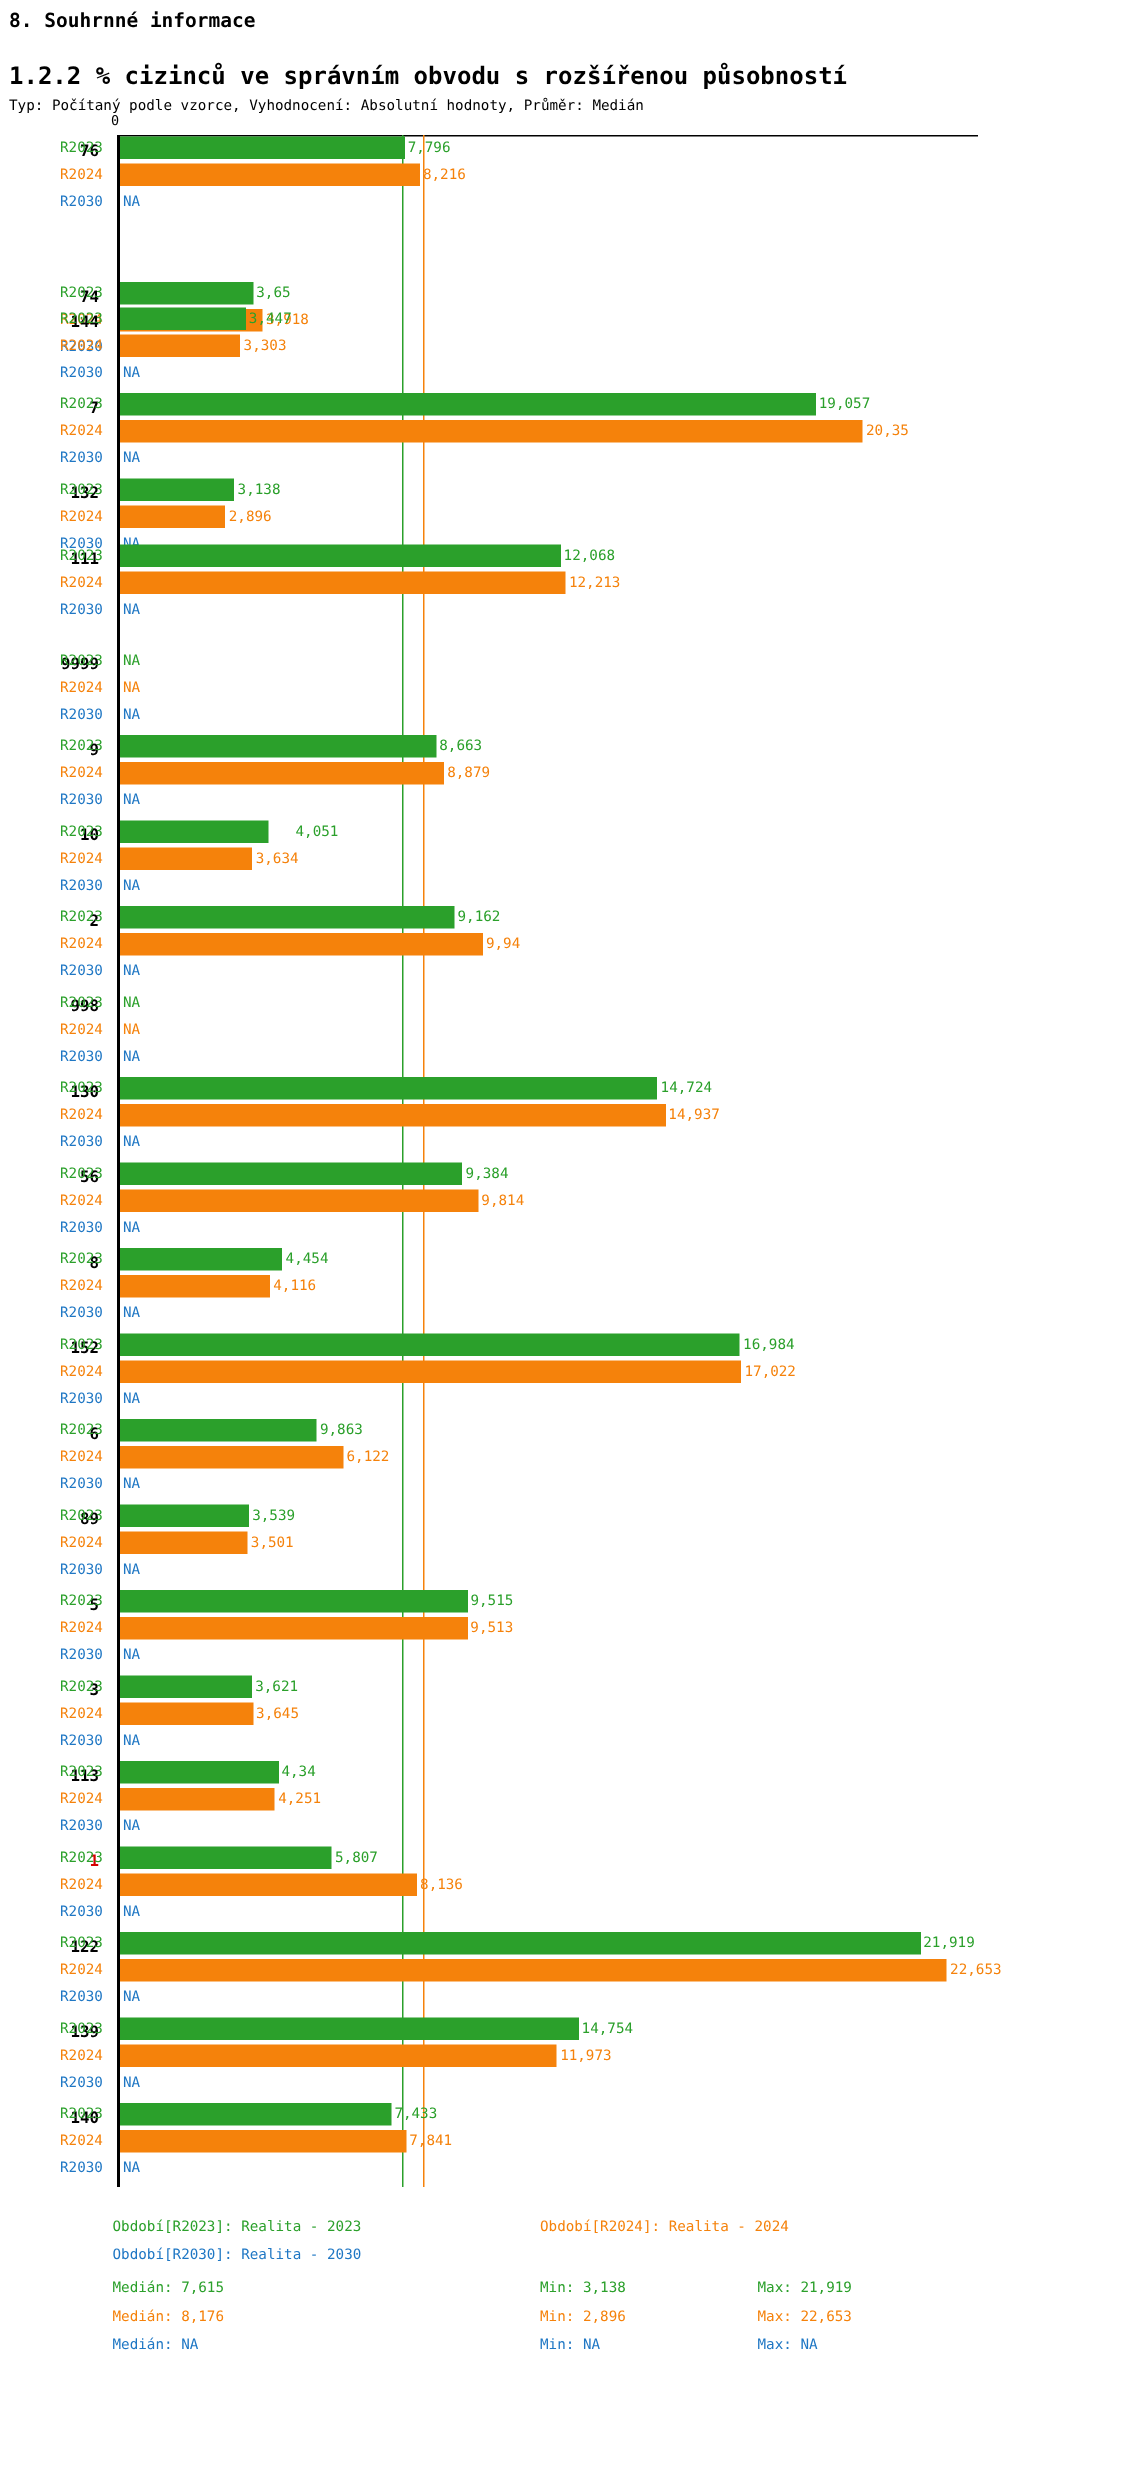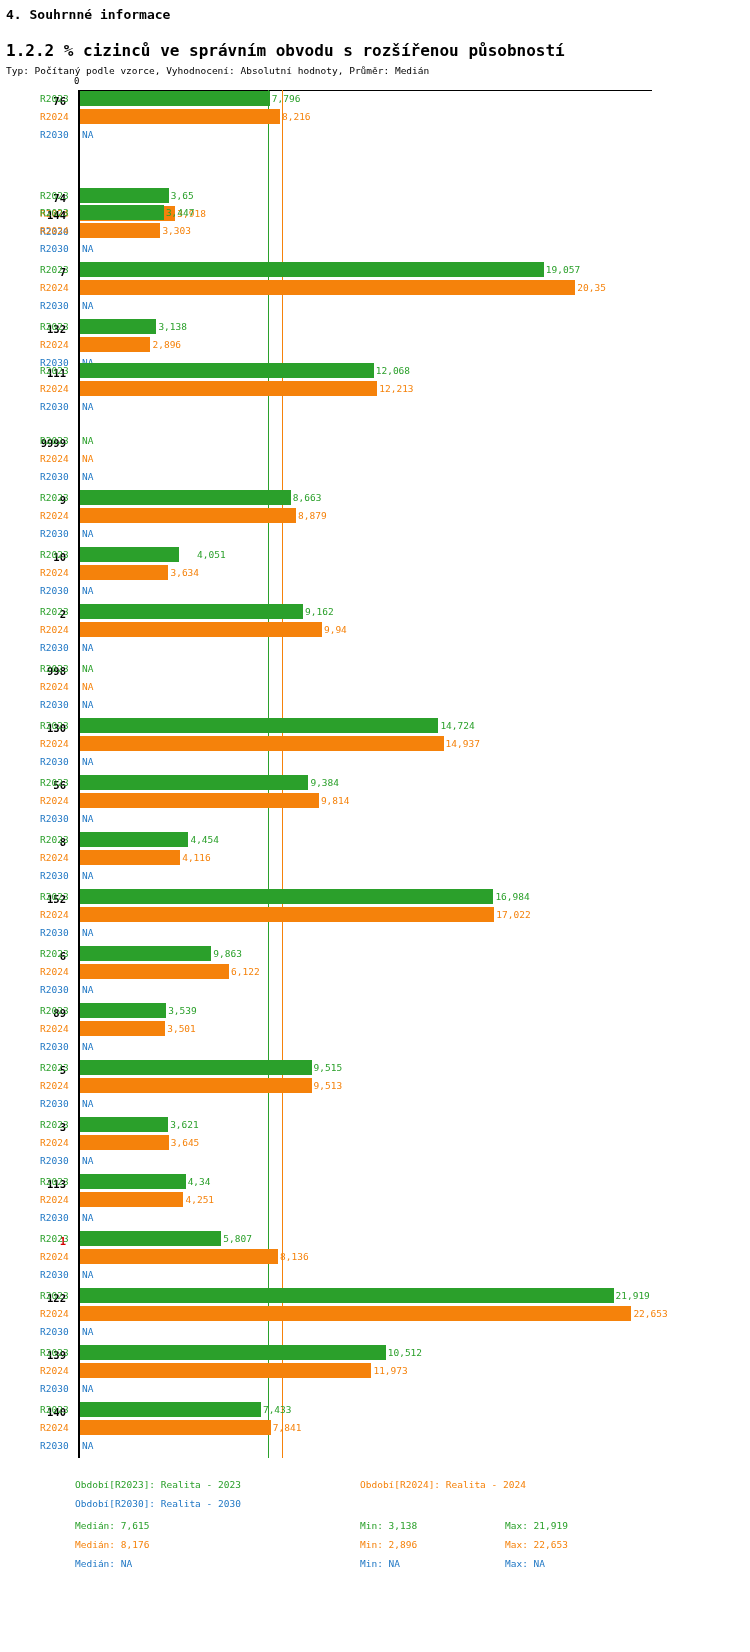--- a/index.html
+++ b/index.html
@@ -76,21 +76,21 @@
   .fr0{top:12px;}
   .fr1{top:31px;}
   .fr2{top:53px;}
   .fr3{top:72px;}
   .fr4{top:91px;}
 </style>
 </head>
 <body>
 
 <div id="header">
-  <div class="h1">4. Souhrnné informace</div>
+  <div class="h1">8. Souhrnné informace</div>
   <div class="h2">1.2.2 % cizinců ve správním obvodu s rozšířenou působností</div>
   <div class="sub">Typ: Počítaný podle vzorce, Vyhodnocení: Absolutní hodnoty, Průměr: Medián</div>
 </div>
 
 <div id="plot">
   <div id="axis-top"></div>
   <div id="axis-line"></div>
   <div id="axis-zero-label">0</div>
   <div class="median-line" id="median-green"></div>
   <div class="median-line" id="median-orange"></div>
@@ -463,21 +463,21 @@
         <div class="srow r3">
           <div class="series-label c2030">R2030</div>
           <div class="na c2030">NA</div>
         </div>
       </div>
       <div class="group" style="top: 1266px;">
         <div class="cat-id">139</div>
         <div class="srow r1">
           <div class="series-label c2023">R2023</div>
           <div class="bar bg2023" style="width: 305.74px;"></div>
-          <div class="val c2023" style="left: 387.74px;">10,512</div>
+          <div class="val c2023" style="left: 387.74px;">14,754</div>
         </div>
         <div class="srow r2">
           <div class="series-label c2024">R2024</div>
           <div class="bar bg2024" style="width: 291.428px;"></div>
           <div class="val c2024" style="left: 373.428px;">11,973</div>
         </div>
         <div class="srow r3">
           <div class="series-label c2030">R2030</div>
           <div class="na c2030">NA</div>
         </div>

